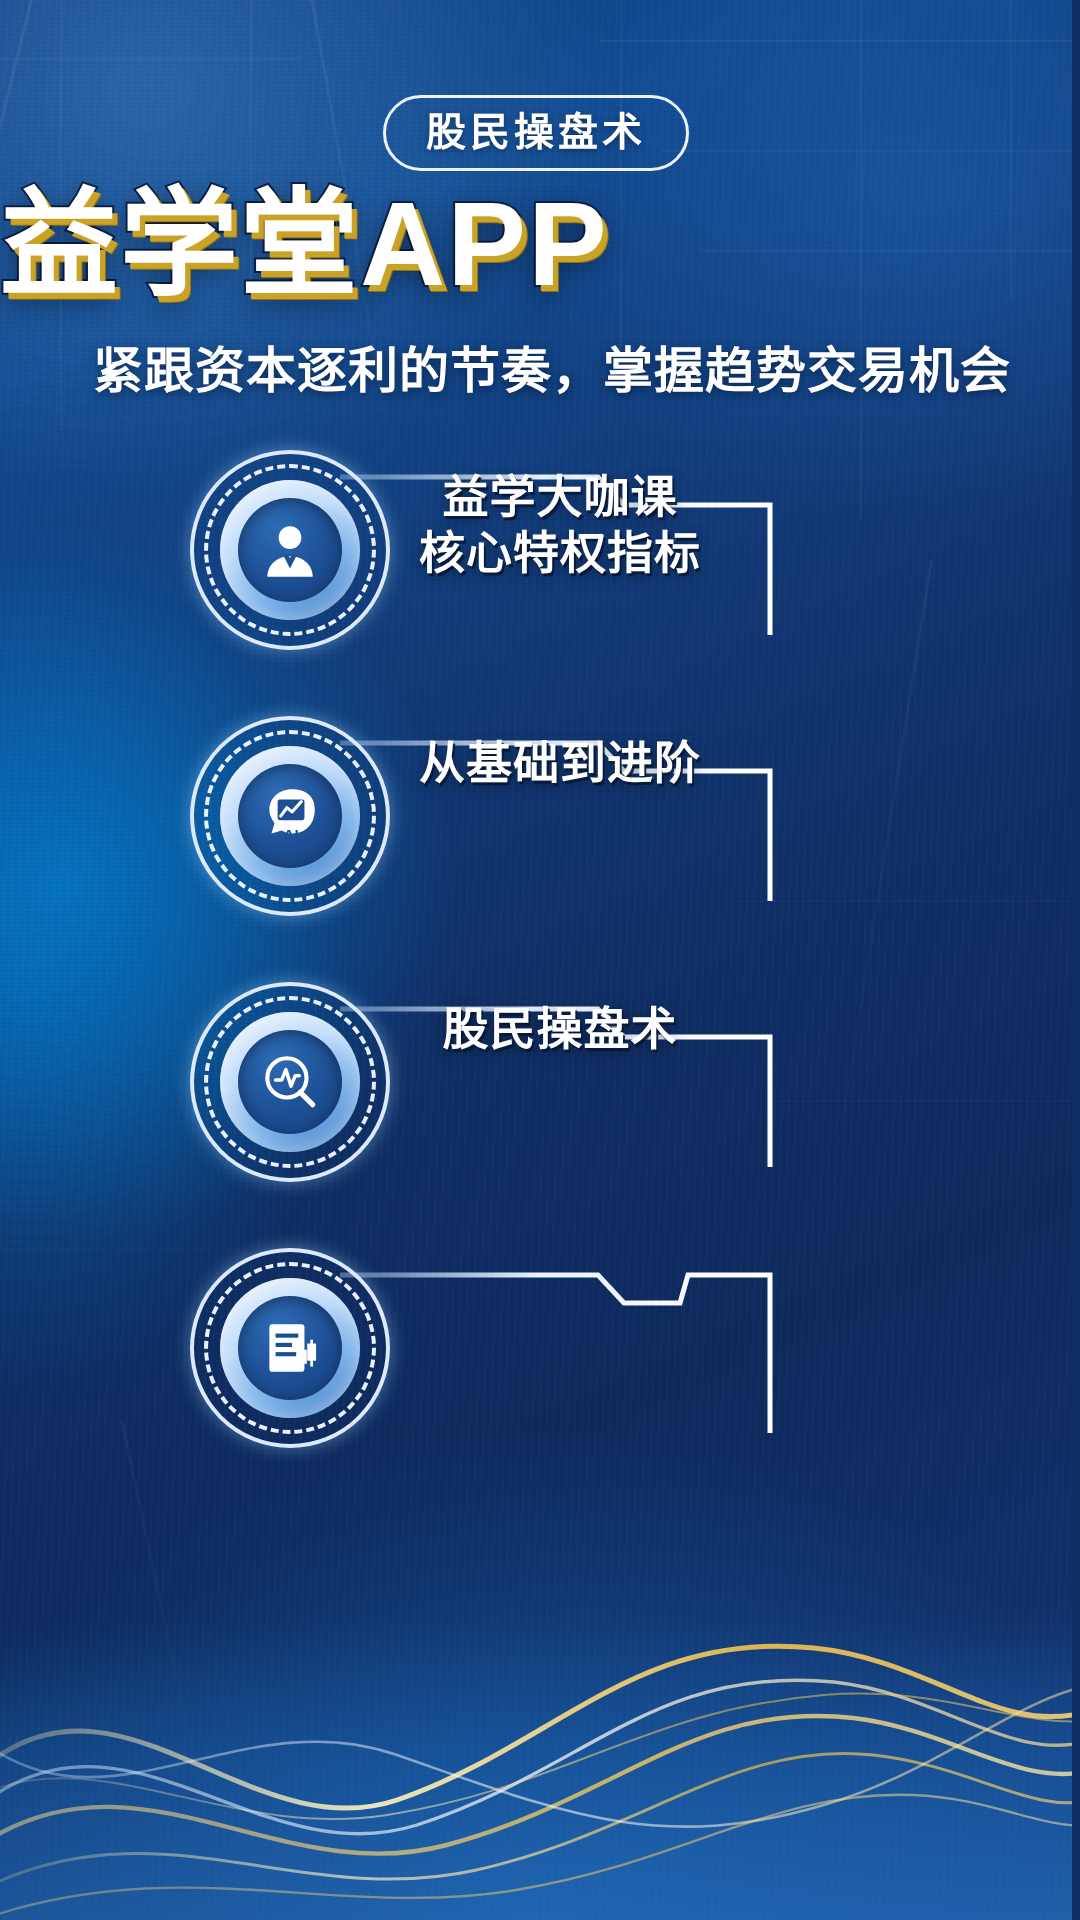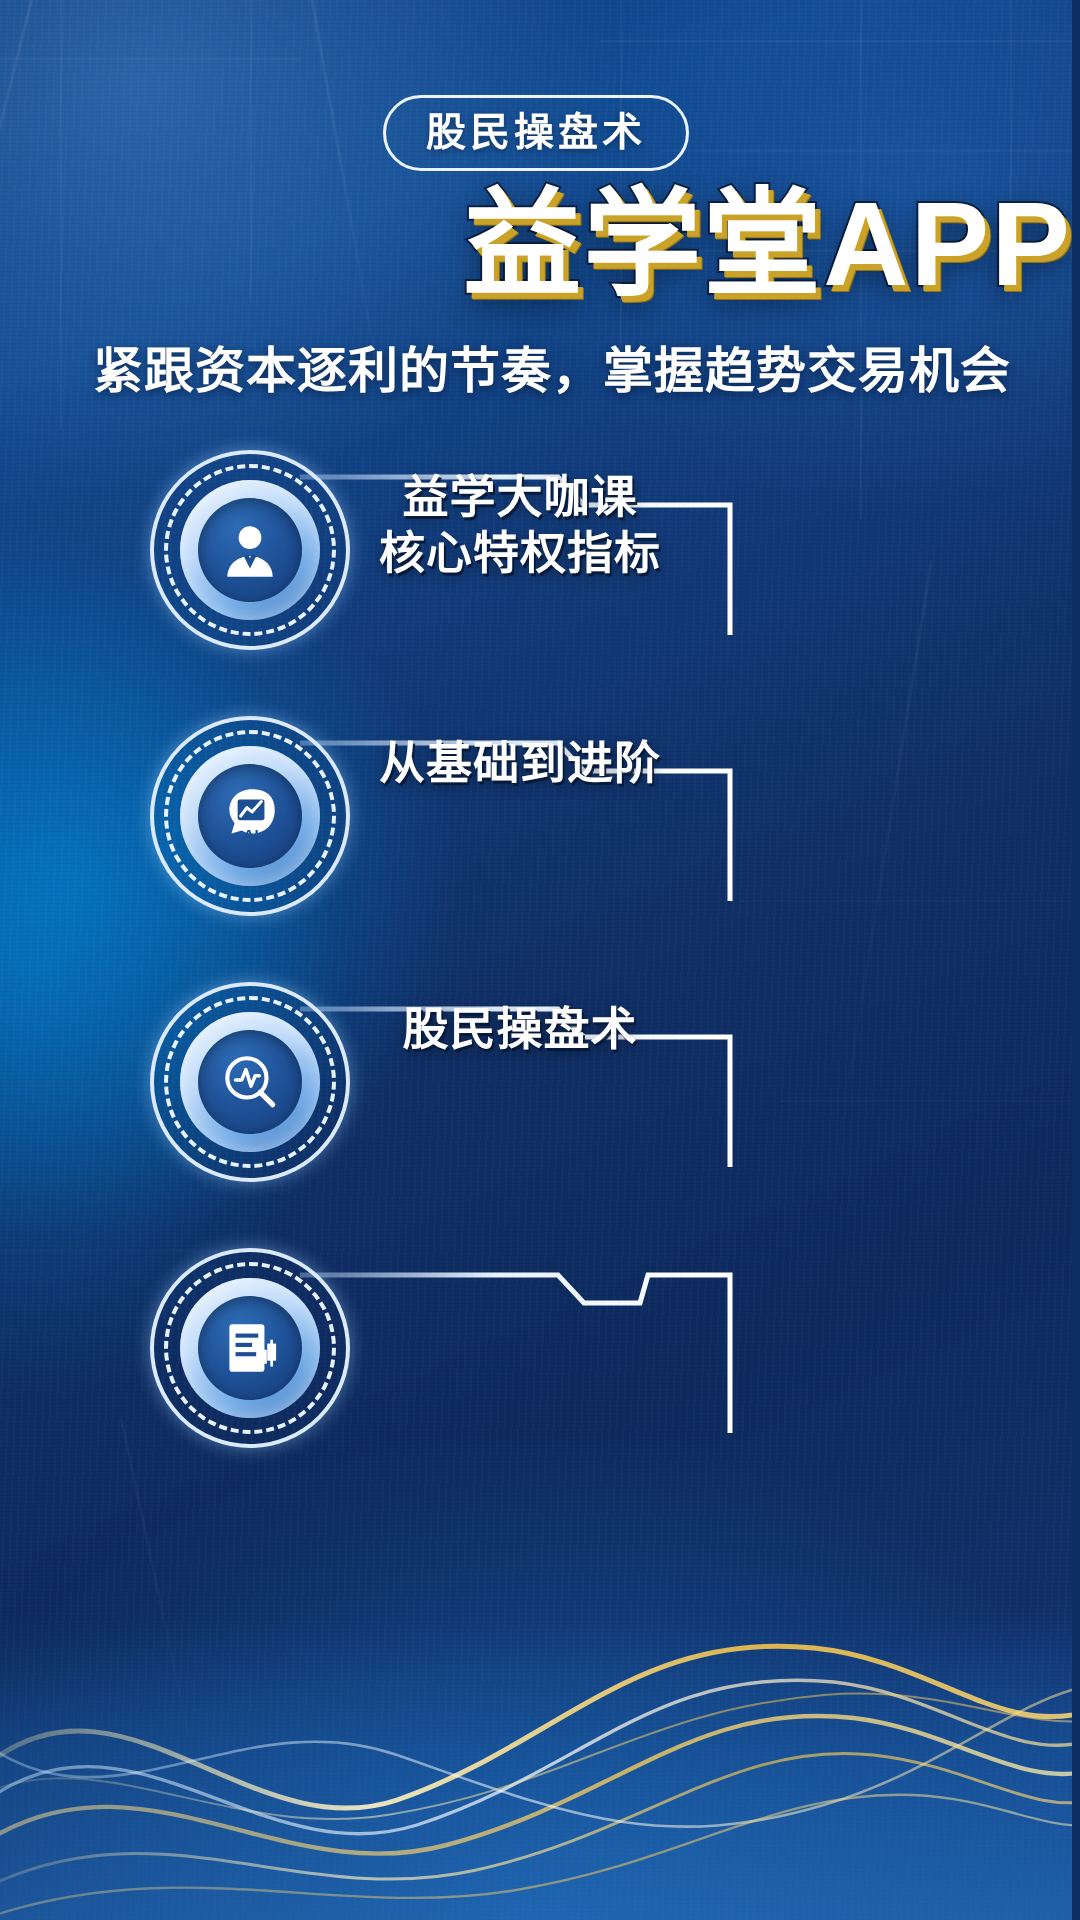--- a/index.html
+++ b/index.html
@@ -46,42 +46,42 @@
   
   .badge{
     position:absolute;left:50%;top:95px;transform:translateX(-50%);
     border:3px solid #eaf3ff;border-radius:44px;
     padding:14px 40px 16px;
     color:#ffffff;font-size:40px;font-weight:700;letter-spacing:4px;
     line-height:1;white-space:nowrap;
     text-shadow:0 2px 6px rgba(0,0,0,.35);
   }
   .title-wrap{
-    position:absolute;left:0;right:0;top:185px;text-align:right;height:130px;
+    position:absolute;left:0;right:0;top:185px;text-align:left;height:130px;
   }
   .title{
     display:inline-block;position:relative;
     font-size:118px;font-weight:800;letter-spacing:2px;line-height:1;
     color:#ffffff;
     -webkit-text-stroke:4px #0b2247;
     paint-order:stroke fill;
     text-shadow:
       5px 6px 0 #c9a227,
       6px 7px 0 #8d6f18,
       0 10px 26px rgba(0,0,0,.45);
     white-space:nowrap;
   }
   .subtitle{
     position:absolute;left:0;right:0;top:330px;text-align:center;
     font-size:50px;font-weight:700;color:#ffffff;letter-spacing:1px;
     text-shadow:0 3px 10px rgba(3,20,50,.6);white-space:nowrap;margin-left:32px;
   }
 
   
-  .cards{position:absolute;left:0;right:0;top:455px;}
+  .cards{position:absolute;left:0;right:0;top:455px;padding-left:40px;}
   .card{
     position:relative;height:180px;margin-bottom:86px;
   }
   .card:last-child{margin-bottom:0;}
 
   
   .panel{
     position:absolute;left:300px;top:0;width:430px;height:180px;
   }
   .panel svg{display:block;width:100%;height:100%;overflow:visible;}

